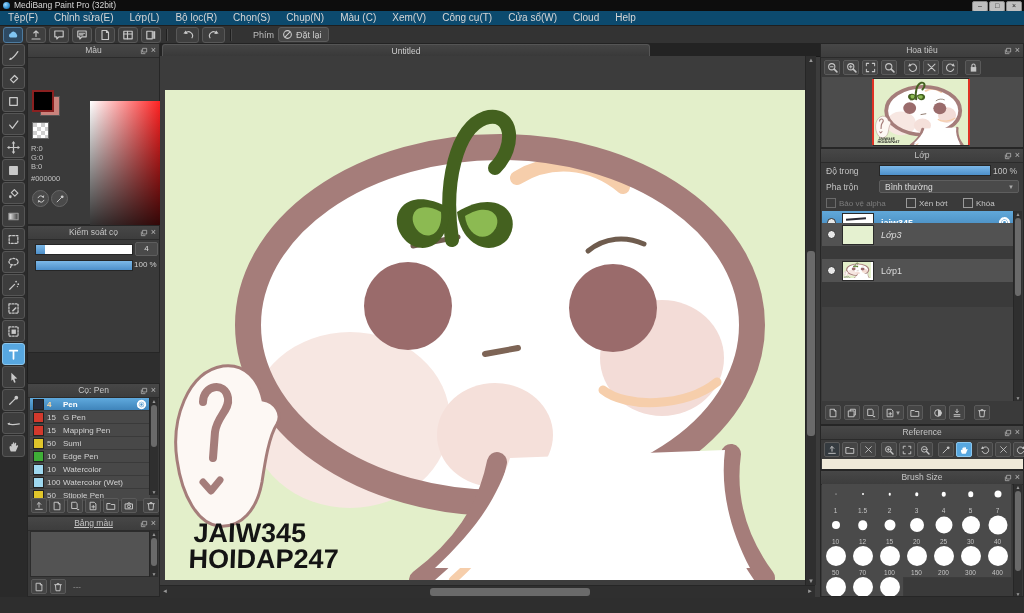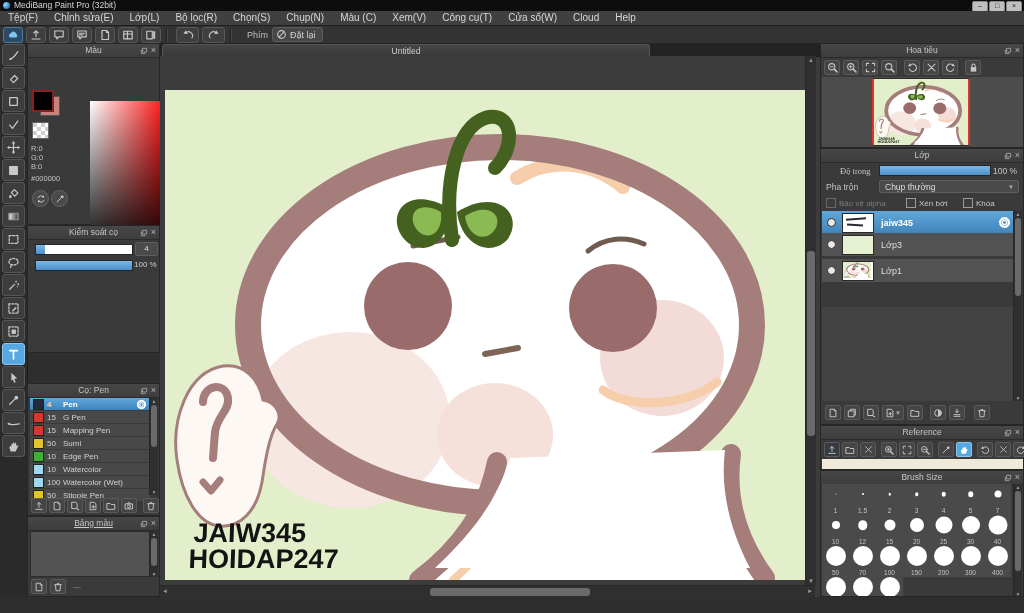--- a/index.html
+++ b/index.html
@@ -7,30 +7,30 @@
        font-family:"Liberation Sans","DejaVu Sans",sans-serif;color:#cccccc;
        -webkit-font-smoothing:antialiased;user-select:none;}
   .abs{position:absolute;}
   
   #titlebar{left:0;top:0;width:1024px;height:11px;background:#0d0d0d;font-size:8.5px;line-height:11px;color:#d8d8d8;}
   #titlebar .appicon{position:absolute;left:3px;top:2px;width:7px;height:7px;border-radius:50%;
       background:radial-gradient(circle at 35% 35%,#9fd9ff,#2f8fd0 60%,#1b5e8f);}
   #titlebar .ttl{position:absolute;left:14px;top:0;}
   .winbtn{position:absolute;top:1px;width:14px;height:9px;background:#bfbfbf;border:1px solid #888;
       border-radius:2px;color:#222;font-size:7px;line-height:8px;text-align:center;}
-  #menubar{left:0;top:11px;width:1024px;height:14px;background:#404040;border-bottom:1px solid #1f1f1f;
+  #menubar{left:0;top:11px;width:1024px;height:14px;background:#0c4a6e;border-bottom:1px solid #1f1f1f;
       display:flex;align-items:center;font-size:10px;color:#d6d6d6;}
   .mitem{padding:0 8px;height:14px;line-height:14px;white-space:nowrap;}
   #topbar{left:0;top:26px;width:1024px;height:17px;background:#333333;border-bottom:1px solid #1e1e1e;
       display:flex;align-items:center;}
   .bbtn{width:18px;height:14px;background:#3f3f3f;border:1px solid #585858;border-radius:3px;margin-left:3px;
       display:flex;align-items:center;justify-content:center;color:#c8c8c8;}
   .bbtn.cloudsel{background:#2e4a63;border-color:#4d7ba0;color:#7fc4f2;}
   .vsep{width:1px;height:12px;background:#1f1f1f;border-right:1px solid #4a4a4a;margin:0 5px;}
-  .philbl{font-size:9px;color:#bdbdbd;margin:0 4px 0 10px;text-align:center;}
+  .philbl{font-size:9px;color:#bdbdbd;margin:0 4px 0 16px;text-align:center;}
   #resetbtn{height:13px;background:#474747;border:1px solid #5c5c5c;border-radius:3px;display:flex;
       align-items:center;font-size:9px;color:#cfcfcf;padding:0 6px 0 3px;gap:3px;}
   
   svg.ic{fill:none;stroke:currentColor;stroke-width:1.15;stroke-linecap:round;stroke-linejoin:round;display:block;}
   
   #toolstrip{left:0;top:43px;width:27px;height:554px;background:#2a2a2a;border-right:1px solid #1e1e1e;}
   .tbtn{width:21px;height:20px;background:#3d3d3d;border:1px solid #565656;border-radius:3px;margin:1px auto 1px auto;
       display:flex;align-items:center;justify-content:center;color:#c9c9c9;}
   .tbtn.sel{background:#57a7e0;border-color:#8cc6ec;color:#ffffff;}
   
@@ -757,28 +757,28 @@
 
   <div class="panel" style="left:820px;top:148px;width:204px;height:277px;">
     <div class="phead"><span>Lớp</span>
       <span class="phbtns">
           <svg class="ic" width="8" height="8">
             <use href="#i-popout"></use>
           </svg>
           <span class="x">×</span>
         </span>
     </div>
-    <div class="abs" style="left:19px;top:17px;font-size:8.5px;color:#c4c4c4;font-family:Liberation Serif, serif;">Độ trong</div>
+    <div class="abs" style="left:5px;top:17px;font-size:8.5px;color:#c4c4c4;">Độ trong</div>
     <div class="slider" style="left:58px;top:16px;width:110px;background:#2f2f2f;">
         <div class="sfill" style="width:100%;"></div>
       </div>
     <div class="abs" style="left:172px;top:17px;font-size:8.5px;color:#c4c4c4;">100 %</div>
     <div class="abs" style="left:5px;top:33px;font-size:8.5px;color:#c4c4c4;">Pha trộn</div>
     <div class="abs" style="left:58px;top:31px;width:140px;height:13px;background:#4a4a4a;border:1px solid #5e5e5e;border-radius:2px;font-size:8.5px;color:#ddd;line-height:13px;padding-left:5px;box-sizing:border-box;">
-      <span>Chụp thường</span>
+      <span>Bình thường</span>
       <span style="position:absolute;right:4px;top:0;font-size:6px;color:#aaa;">▼</span>
     </div>
     <div class="abs" style="left:5px;top:49px;font-size:8px;color:#7c7c7c;display:flex;align-items:center;">
         <span class="cbx" style="border-color:#6a6a6a"></span>
         <span>Bảo vệ alpha</span>
       </div>
     <div class="abs" style="left:85px;top:49px;font-size:8px;color:#c6c6c6;display:flex;align-items:center;">
         <span class="cbx"></span>
         <span>Xén bớt</span>
       </div>
@@ -791,21 +791,21 @@
       <span class="eyedot"></span>
       <span class="lthumb checker">
         <span class="abs" style="left:3px;top:4px;width:20px;height:2px;background:#2b2b33;transform:rotate(-4deg);"></span>
         <span class="abs" style="left:4px;top:10px;width:16px;height:2px;background:#2b2b33;transform:rotate(3deg);"></span>
       </span>
       <span>jaiw345</span>
       <svg class="ic" width="13" height="13" style="margin-left:auto;margin-right:5px;color:#fff;">
           <use href="#i-gear"></use>
         </svg>
     </div>
-    <div class="lrow" style="top:84px;">
+    <div class="lrow" style="top:74px;font-style:italic;">
       <span class="eyedot"></span>
       <span class="lthumb checker">
           <span class="abs" style="inset:0;background:rgba(222,238,196,0.8);"></span>
         </span>
       <span>Lớp3</span>
     </div>
     <div class="lrow" style="top:110px;">
       <span class="eyedot"></span>
       <span class="lthumb"><svg width="28" height="16" viewBox="0 0 640 490" preserveAspectRatio="none">
             <use href="#art"></use>

